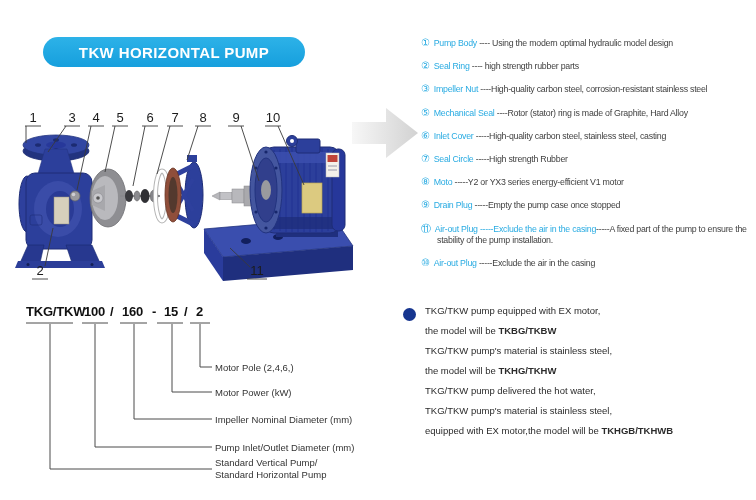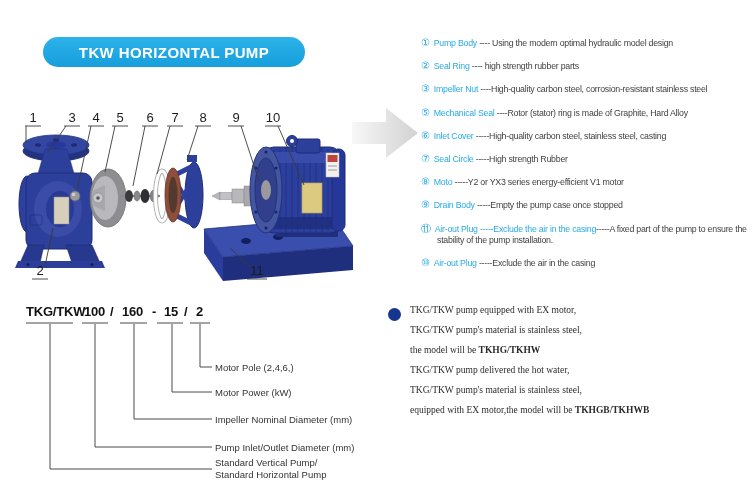--- a/index.html
+++ b/index.html
@@ -24,21 +24,21 @@
   .pname{color:#29ABE2;}
   .pdesc{color:#3f3f3f;}
 
   
   .msvg{position:absolute;left:18px;top:295px;}
   .msvg text{font-family:"Liberation Sans",sans-serif;}
   .mseg{font-size:13px;font-weight:700;fill:#111;letter-spacing:-.2px;}
   .mlabel{font-size:9.5px;fill:#333;}
 
   
-  .notes{position:absolute;left:388px;top:305px;width:350px;font-family:Liberation Serif, serif;}
+  .notes{position:absolute;left:403px;top:305px;width:350px;}
   .bullet{position:absolute;left:0;top:3px;width:13px;height:13px;border-radius:50%;
           background:#16358F;}
   .nlines{margin-left:22px;}
   .nline{font-size:9.5px;color:#2b2b2b;margin-bottom:9px;line-height:11px;}
   .nmodel{font-weight:700;}
   .nline:nth-child(7){margin-bottom:2px;}
   .nline:nth-child(8) .nmodel{font-size:16px;}
 </style>
 </head>
 <body>
@@ -214,21 +214,21 @@
   </svg>
 
   <div class="plist">
     <div class="pitem"><span class="pnum">①</span><span class="pname">Pump Body</span><span class="pdesc"> ---- Using the modern optimal hydraulic model design</span></div>
     <div class="pitem"><span class="pnum">②</span><span class="pname">Seal Ring</span><span class="pdesc"> ---- high strength rubber parts</span></div>
     <div class="pitem"><span class="pnum">③</span><span class="pname">Impeller Nut</span><span class="pdesc"> ----High-quality carbon steel, corrosion-resistant stainless steel</span></div>
     <div class="pitem"><span class="pnum">⑤</span><span class="pname">Mechanical Seal</span><span class="pdesc"> ----Rotor (stator) ring is made of Graphite, Hard Alloy</span></div>
     <div class="pitem"><span class="pnum">⑥</span><span class="pname">Inlet Cover</span><span class="pdesc"> -----High-quality carbon steel, stainless steel, casting</span></div>
     <div class="pitem"><span class="pnum">⑦</span><span class="pname">Seal Circle</span><span class="pdesc"> -----High strength Rubber</span></div>
     <div class="pitem"><span class="pnum">⑧</span><span class="pname">Moto</span><span class="pdesc"> -----Y2 or YX3 series energy-efficient V1 motor</span></div>
-    <div class="pitem"><span class="pnum">⑨</span><span class="pname">Drain Body</span><span class="pdesc"> -----Empty the pump case once stopped</span></div>
+    <div class="pitem"><span class="pnum">⑨</span><span class="pname">Drain Plug</span><span class="pdesc"> -----Empty the pump case once stopped</span></div>
     <div class="pitem"><span class="pnum">⑪</span><span class="pname">Air-out Plug -----Exclude the air in the casing</span><span class="pdesc">-----A fixed part of the pump to ensure the stability of the pump installation.</span></div>
     <div class="pitem"><span class="pnum">⑩</span><span class="pname">Air-out Plug</span><span class="pdesc"> -----Exclude the air in the casing</span></div>
   </div>
 
   <svg class="msvg" width="360" height="200" viewBox="0 0 360 200">
     <g>
       <text class="mseg" x="8" y="21">TKG/TKW</text>
       <text class="mseg" x="66" y="21">100</text>
       <text class="mseg" x="92" y="21">/</text>
       <text class="mseg" x="104" y="21">160</text>
@@ -256,20 +256,21 @@
       <text class="mlabel" x="197" y="155.5">Pump Inlet/Outlet Diameter (mm)</text>
       <text class="mlabel" x="197" y="171">Standard Vertical Pump/</text>
       <text class="mlabel" x="197" y="182.5">Standard Horizontal Pump</text>
     </g>
   </svg>
 
   <div class="notes">
     <span class="bullet"></span>
     <div class="nlines">
       <div class="nline"><span>TKG/TKW pump equipped with EX motor,</span><span class="nmodel"></span></div>
+      <div class="nline"><span>the model will be </span><span class="nmodel">TKBG/TKBW</span></div>
       <div class="nline"><span>TKG/TKW pump's material is stainless steel,</span><span class="nmodel"></span></div>
       <div class="nline"><span>the model will be </span><span class="nmodel">TKHG/TKHW</span></div>
       <div class="nline"><span>TKG/TKW pump delivered the hot water,</span><span class="nmodel"></span></div>
       <div class="nline"><span>TKG/TKW pump's material is stainless steel,</span><span class="nmodel"></span></div>
       <div class="nline"><span>equipped with EX motor,the model will be </span><span class="nmodel">TKHGB/TKHWB</span></div>
     </div>
   </div>
 
 </div>
 

